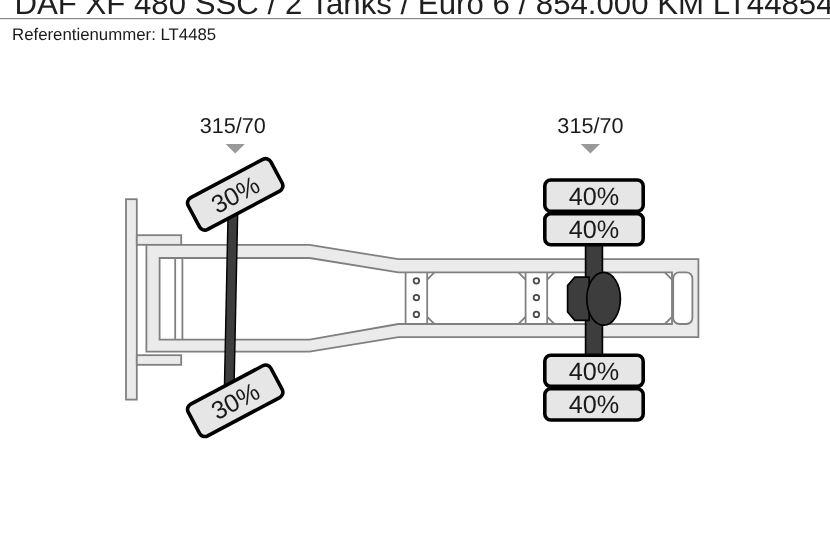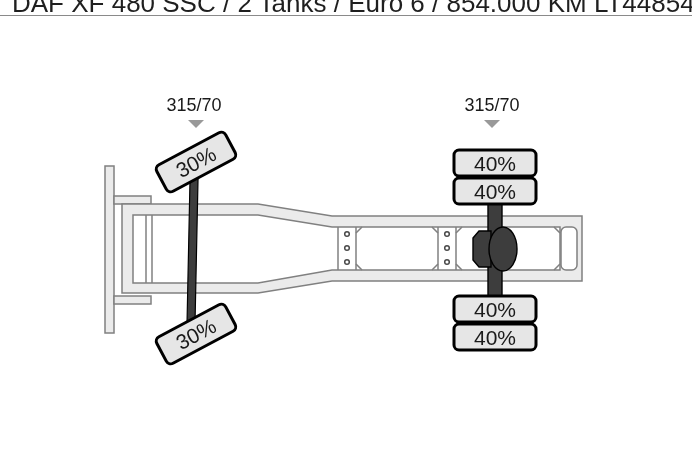--- a/index.html
+++ b/index.html
@@ -37,20 +37,21 @@
 
 <div class="page">
 
   <div class="title-row">
     <span>DAF XF 480 SSC / 2 Tanks / Euro 6 / 854.000 KM LT4485</span>
     <span>4x2</span>
   </div>
 
   <div class="rule"></div>
 
+  <div class="reference">Referentienummer: LT4485</div>
 
   <svg width="692" height="400" viewBox="0 60 692 400" xmlns="http://www.w3.org/2000/svg">
 
     <g stroke="#808080" stroke-width="1.5" fill="none">
 
       <rect x="105" y="166" width="9" height="167" fill="#ebebeb"></rect>
       <rect x="114" y="196" width="37" height="8" fill="#ebebeb"></rect>
       <rect x="114" y="296" width="37" height="8" fill="#ebebeb"></rect>
 
       <path fill="#ebebeb" d="M122,204 H258 L332,216 H582 V281 H332 L258,293 H122 Z"></path>

